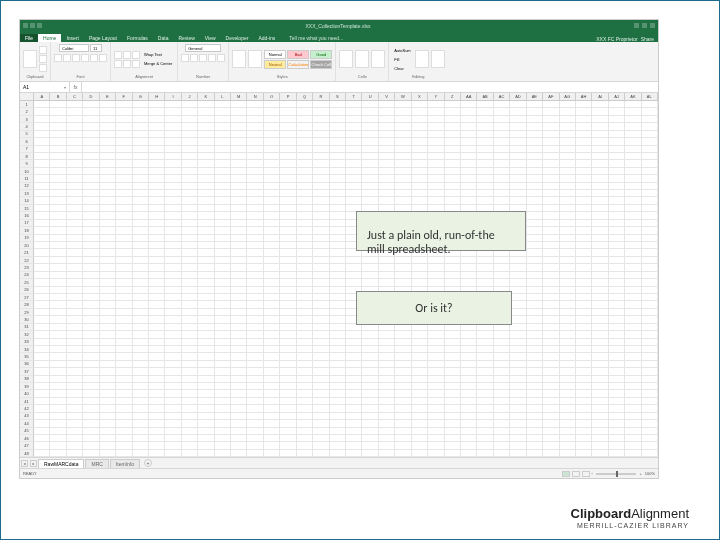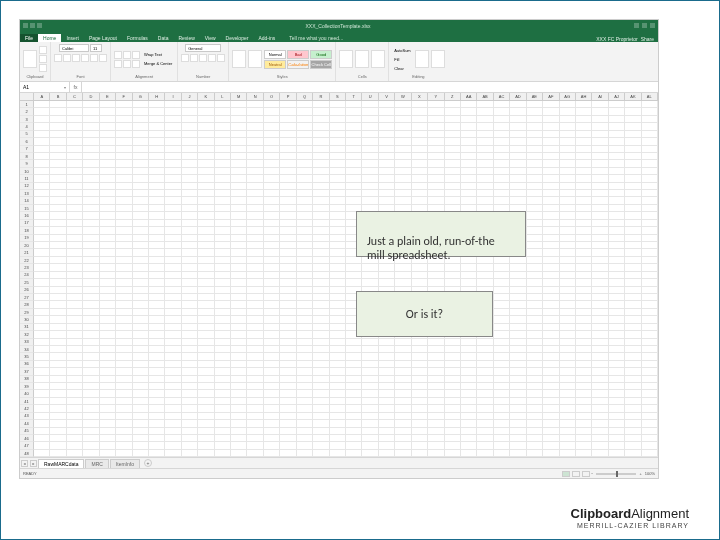--- a/index.html
+++ b/index.html
@@ -51,23 +51,23 @@
 .nav-btn{width:7px;height:7px;border:1px solid #ccc;margin:0 1px;display:flex;align-items:center;justify-content:center;font-size:4px;color:#666;}
 .sheet-tab{padding:1px 5px;border:1px solid #ccc;border-bottom:none;background:#fff;margin-right:1px;}
 .sheet-tab.inactive{background:#e9e9e9;color:#666;}
 .add-sheet{width:8px;height:8px;border:1px solid #ccc;border-radius:50%;margin:0 3px;display:flex;align-items:center;justify-content:center;font-size:5px;color:#666;}
 .statusbar{height:10px;background:#f3f3f3;border-top:1px solid #d6d6d6;display:flex;align-items:center;font-size:4px;color:#555;padding:0 3px;}
 .statusbar .spacer{flex:1;}
 .view-btn{width:8px;height:6px;border:1px solid #ccc;margin:0 1px;}
 .view-btn.active{background:#cde4d3;}
 .zoom-slider{width:40px;height:2px;background:#ccc;margin:0 3px;position:relative;}
 .zoom-slider::after{content:"";position:absolute;left:50%;top:-2px;width:2px;height:6px;background:#666;}
-.callout{position:absolute;background:#eaf2e3;border:1px solid #888;padding:22px 10px;font-size:12px;color:#333;font-family:Calibri,Arial,sans-serif;}
+.callout{position:absolute;background:#eaf2e3;border:1px solid #888;padding:16px 10px;font-size:12px;color:#333;font-family:Calibri,Arial,sans-serif;}
 .callout.c1{left:355px;top:210px;width:170px;height:40px;}
-.callout.c2{left:355px;top:290px;width:137px;height:26px;text-align:center;display:flex;align-items:center;justify-content:center;}
+.callout.c2{left:355px;top:290px;width:156px;height:26px;text-align:center;display:flex;align-items:center;justify-content:center;}
 .footer{position:absolute;right:30px;bottom:10px;text-align:right;}
 .univ{font-size:13px;font-weight:700;color:#222;font-family:"Times New Roman",serif;}
 .univ .thin{font-weight:400;}
 .library{font-size:7px;letter-spacing:1px;color:#444;}
 </style>
 </head>
 <body>
 
 <div class="excel-app">
   <div class="titlebar">

